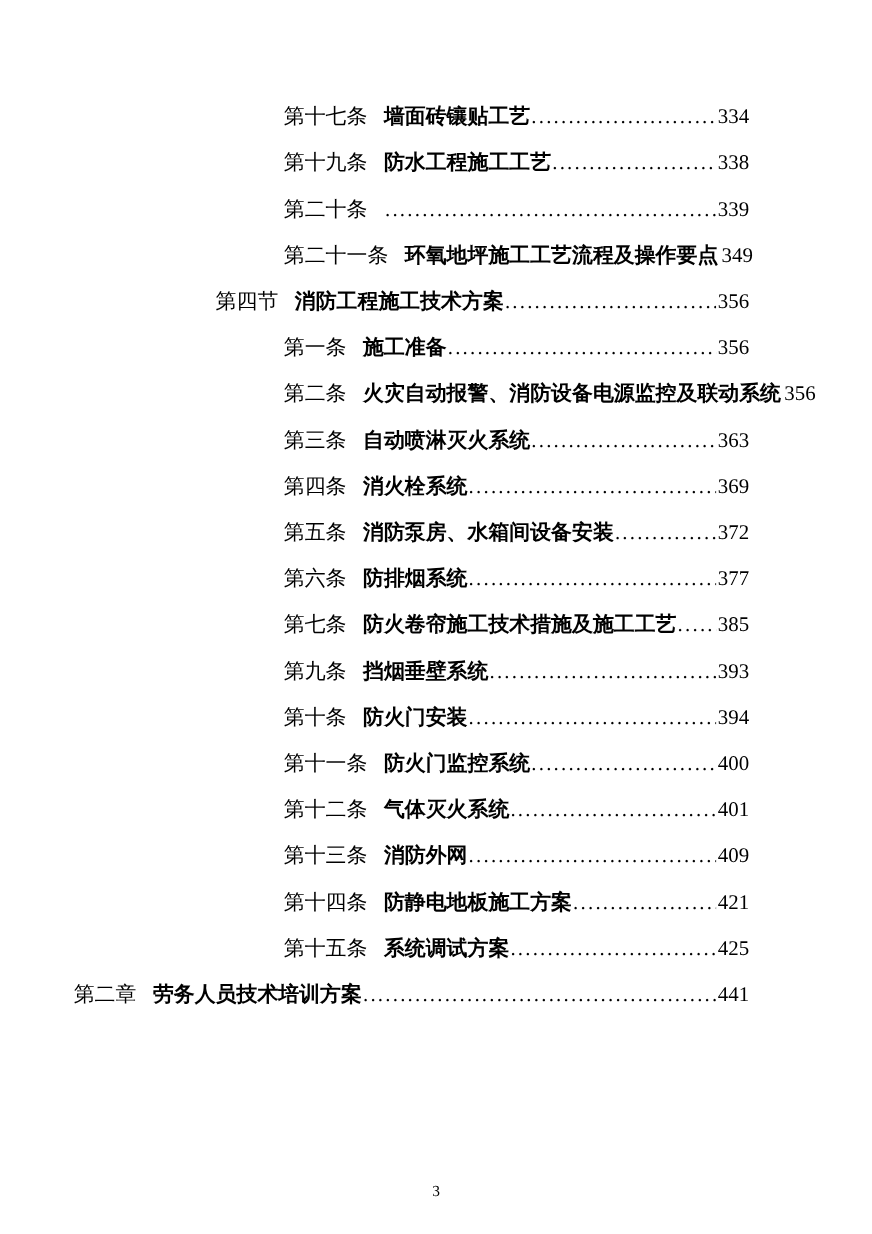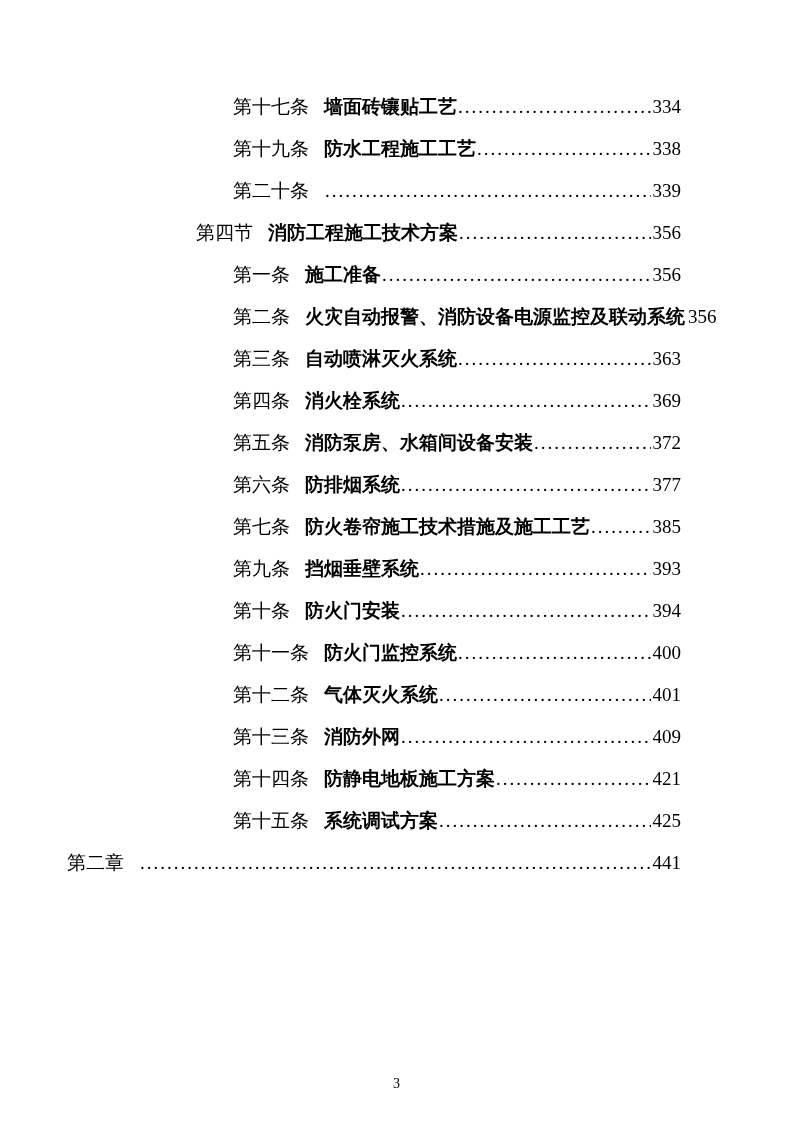--- a/index.html
+++ b/index.html
@@ -30,21 +30,21 @@
     display: flex;
     align-items: baseline;
     height: 42px;
     line-height: 42px;
     padding-right: 112px;
     font-size: 19px;
     white-space: nowrap;
   }
   .toc-row.level-chapter { padding-left: 67px; }
   .toc-row.level-section { padding-left: 196px; }
-  .toc-row.level-article { padding-left: 233px; }
+  .toc-row.level-article { padding-left: 233px; margin-left: 25px; }
   .toc-label {
     flex: 0 0 auto;
     margin-right: 15px;
     font-weight: normal;
   }
   .toc-title {
     flex: 0 0 auto;
     font-weight: bold;
     text-align: right;
   }
@@ -91,20 +91,26 @@
       <span class="toc-label">第十九条</span>
       <span class="toc-title">防水工程施工工艺</span>
       <span class="toc-leader"></span>
       <span class="toc-page">338</span>
     </div>
       <div class="toc-row level-article">
       <span class="toc-label">第二十条</span>
       <span class="toc-leader"></span>
       <span class="toc-page">339</span>
     </div>
+      <div class="toc-row level-article">
+      <span class="toc-label">第二十一条</span>
+      <span class="toc-title">环氧地坪施工工艺流程及操作要点</span>
+      <span class="toc-leader"></span>
+      <span class="toc-page">349</span>
+    </div>
       <div class="toc-row level-section">
       <span class="toc-label">第四节</span>
       <span class="toc-title">消防工程施工技术方案</span>
       <span class="toc-leader"></span>
       <span class="toc-page">356</span>
     </div>
       <div class="toc-row level-article">
       <span class="toc-label">第一条</span>
       <span class="toc-title">施工准备</span>
       <span class="toc-leader"></span>
@@ -183,20 +189,21 @@
       <span class="toc-page">421</span>
     </div>
       <div class="toc-row level-article">
       <span class="toc-label">第十五条</span>
       <span class="toc-title">系统调试方案</span>
       <span class="toc-leader"></span>
       <span class="toc-page">425</span>
     </div>
       <div class="toc-row level-chapter">
       <span class="toc-label">第二章</span>
+      <span class="toc-title">劳务人员技术培训方案</span>
       <span class="toc-leader"></span>
       <span class="toc-page">441</span>
     </div>
     </div>
 
   <div class="footer-pagenum">3</div>
 
 </div>
 
 </body></html>

